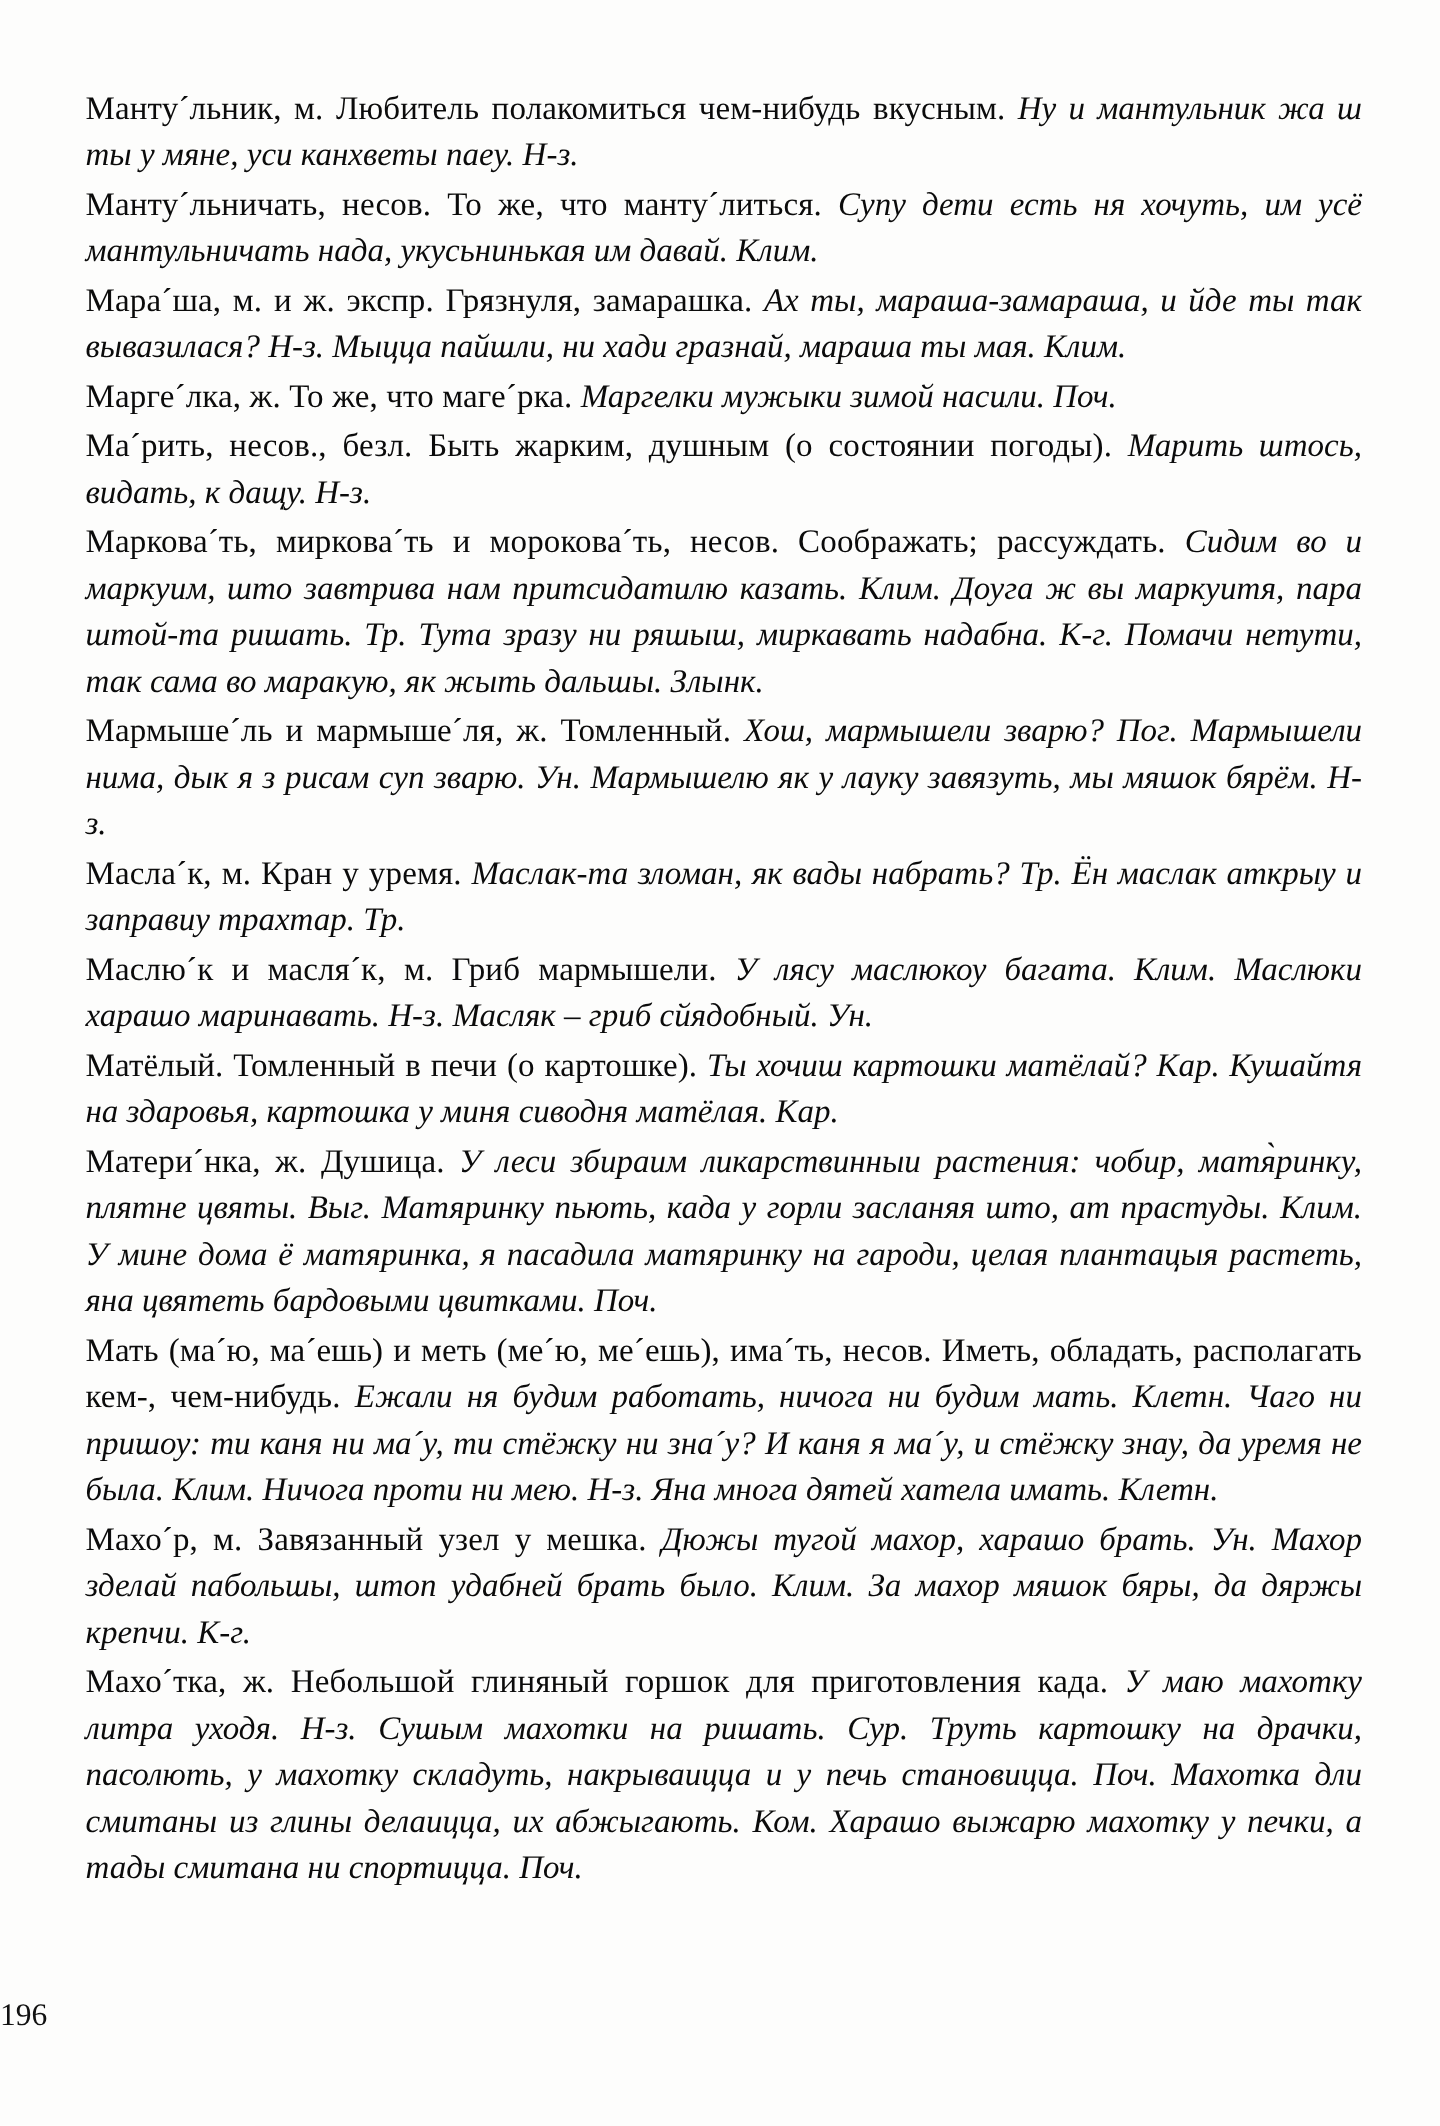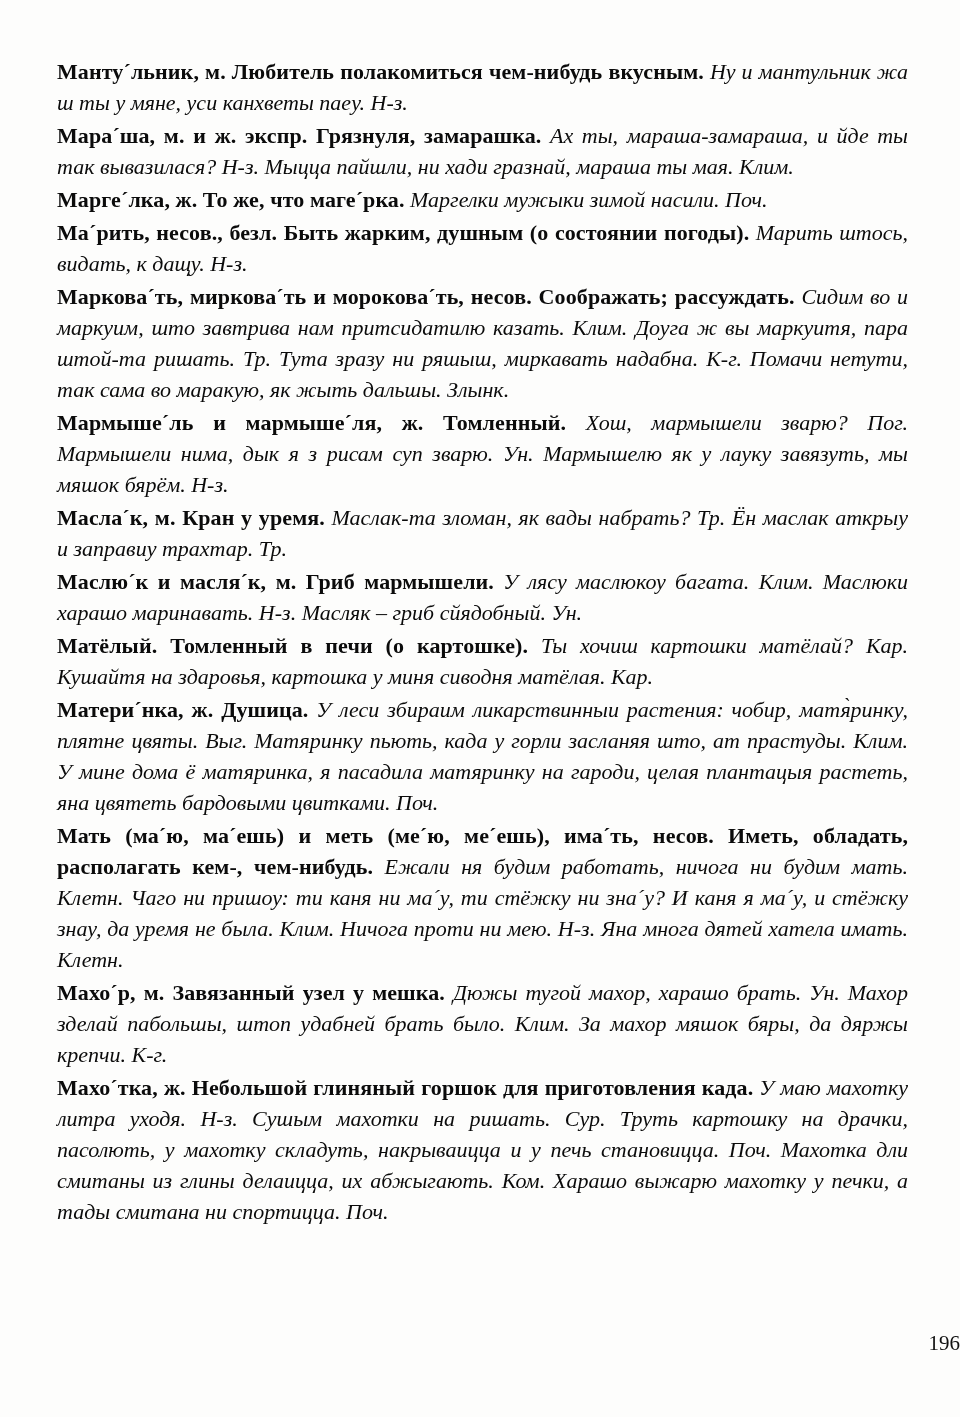--- a/index.html
+++ b/index.html
@@ -27,50 +27,54 @@
     width: 851px;
   }
   p.entry {
     margin: 0 0 2px 0;
     font-size: 22px;
     line-height: 31px;
     text-align: justify;
     text-justify: inter-word;
   }
   .head {
-    font-weight: 700;
+    font-weight: 400;
     font-style: normal;
     letter-spacing: 0.1px;
   }
   .ex {
     font-style: italic;
     font-weight: 400;
   }
   .page-number {
     position: absolute;
     top: 1331px;
     left: 0;
     width: 960px;
-    text-align: right;
+    text-align: left;
     font-size: 21px;
     line-height: 24px;
     color: #111;
   }
 </style>
 </head>
 <body>
 
 <div class="sheet">
   <div class="text-column">
 
     <p class="entry">
       <span class="head">Манту´льник, м. Любитель полакомиться чем-нибудь вкусным.</span>
       <span class="ex">Ну и мантульник жа ш ты у мяне, уси канхветы паеу. Н-з.</span>
     </p>
 
+    <p class="entry">
+      <span class="head">Манту´льничать, несов. То же, что манту´литься.</span>
+      <span class="ex">Супу дети есть ня хочуть, им усё мантульничать нада, укусьнинькая им давай. Клим.</span>
+    </p>
 
 
     <p class="entry">
       <span class="head">Мара´ша, м. и ж. экспр. Грязнуля, замарашка.</span>
       <span class="ex">Ах ты, мараша-замараша, и йде ты так вывазилася? Н-з. Мыцца пайшли, ни хади гразнай, мараша ты мая. Клим.</span>
     </p>
 
     <p class="entry">
       <span class="head">Марге´лка, ж. То же, что маге´рка.</span>
       <span class="ex">Маргелки мужыки зимой насили. Поч.</span>

